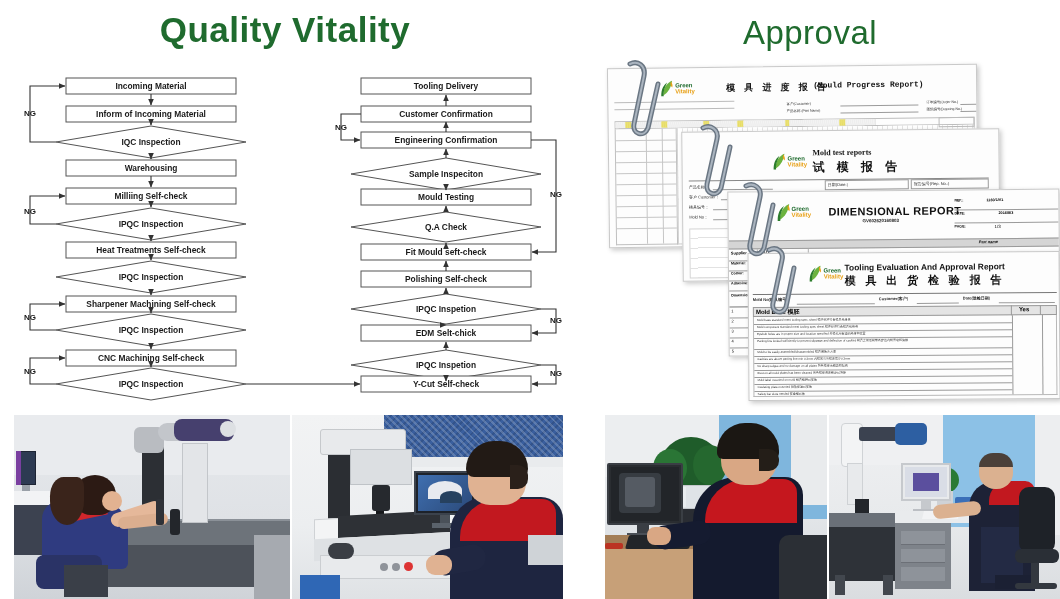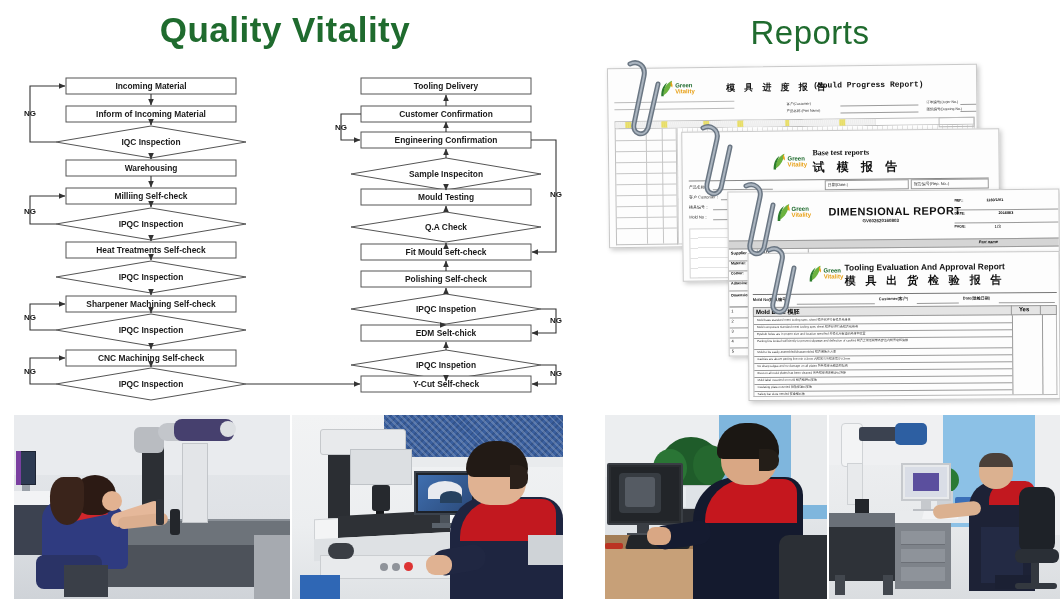--- a/index.html
+++ b/index.html
@@ -74,21 +74,21 @@
   
   #photos { position:absolute; left:0; top:415px; width:1060px; height:184px; }
   .photo { position:absolute; overflow:hidden; background:#d9dde2; }
   .ph-scene { position:absolute; inset:0; }
   .lyr { position:absolute; }
 </style>
 </head>
 <body>
 
 <div class="title" id="qc-title">Quality Vitality</div>
-<div class="title" id="rep-title">Reports</div>
+<div class="title" id="rep-title">Approval</div>
 
 <div id="flowchart">
   <svg width="562" height="340" viewBox="0 0 562 340" xmlns="http://www.w3.org/2000/svg">
     <defs>
       <marker id="ar" markerWidth="7" markerHeight="7" refX="5.6" refY="3" orient="auto">
         <path d="M0,0.4 L6,3 L0,5.6 z" fill="#333"></path>
       </marker>
     </defs>
 
     <g>
@@ -447,21 +447,21 @@
             <path d="M3 15 C3 8 6 3 12 0 C11 7 8 12 3 15 Z" fill="#6cb33f"></path>
             <path d="M1 16 C1 9 3 5 7 2 C4 8 3 12 3.5 16 Z" fill="#2d7d2d"></path>
             <path d="M11 1 C12 3 13 5 12 7 C10 5 10 3 11 1 Z" fill="#e8a21a"></path>
           </svg>
         </div>
         <div class="gv-txt">
           <span>Green</span>
           <span class="v">Vitality</span>
         </div>
       </div>
-      <div class="hdr-en" style="position:absolute; left:130px; top:17px; font-size:8px; font-family:'Liberation Serif',serif;">Base test reports</div>
+      <div class="hdr-en" style="position:absolute; left:130px; top:17px; font-size:8px; font-family:'Liberation Serif',serif;">Mold test reports</div>
       <div class="hdr-cn" style="position:absolute; left:130px; top:28px; font-size:12px; letter-spacing:4px;">试 模 报 告</div>
 
       <div class="ruled" style="left:6px; top:48px; width:300px; height:1px; background:#888;"></div>
 
       <div class="tinyrow" style="position:absolute; left:6px; top:52px; font-size:4px;">产品名称：</div>
       <div class="ruled" style="left:30px; top:57px; width:60px;"></div>
       <div class="tinyrow" style="position:absolute; left:6px; top:62px; font-size:4px;">客户 Customer：</div>
       <div class="ruled" style="left:38px; top:67px; width:52px;"></div>
       <div class="tinyrow" style="position:absolute; left:6px; top:72px; font-size:4px;">模具编号：</div>
       <div class="ruled" style="left:30px; top:77px; width:60px;"></div>

